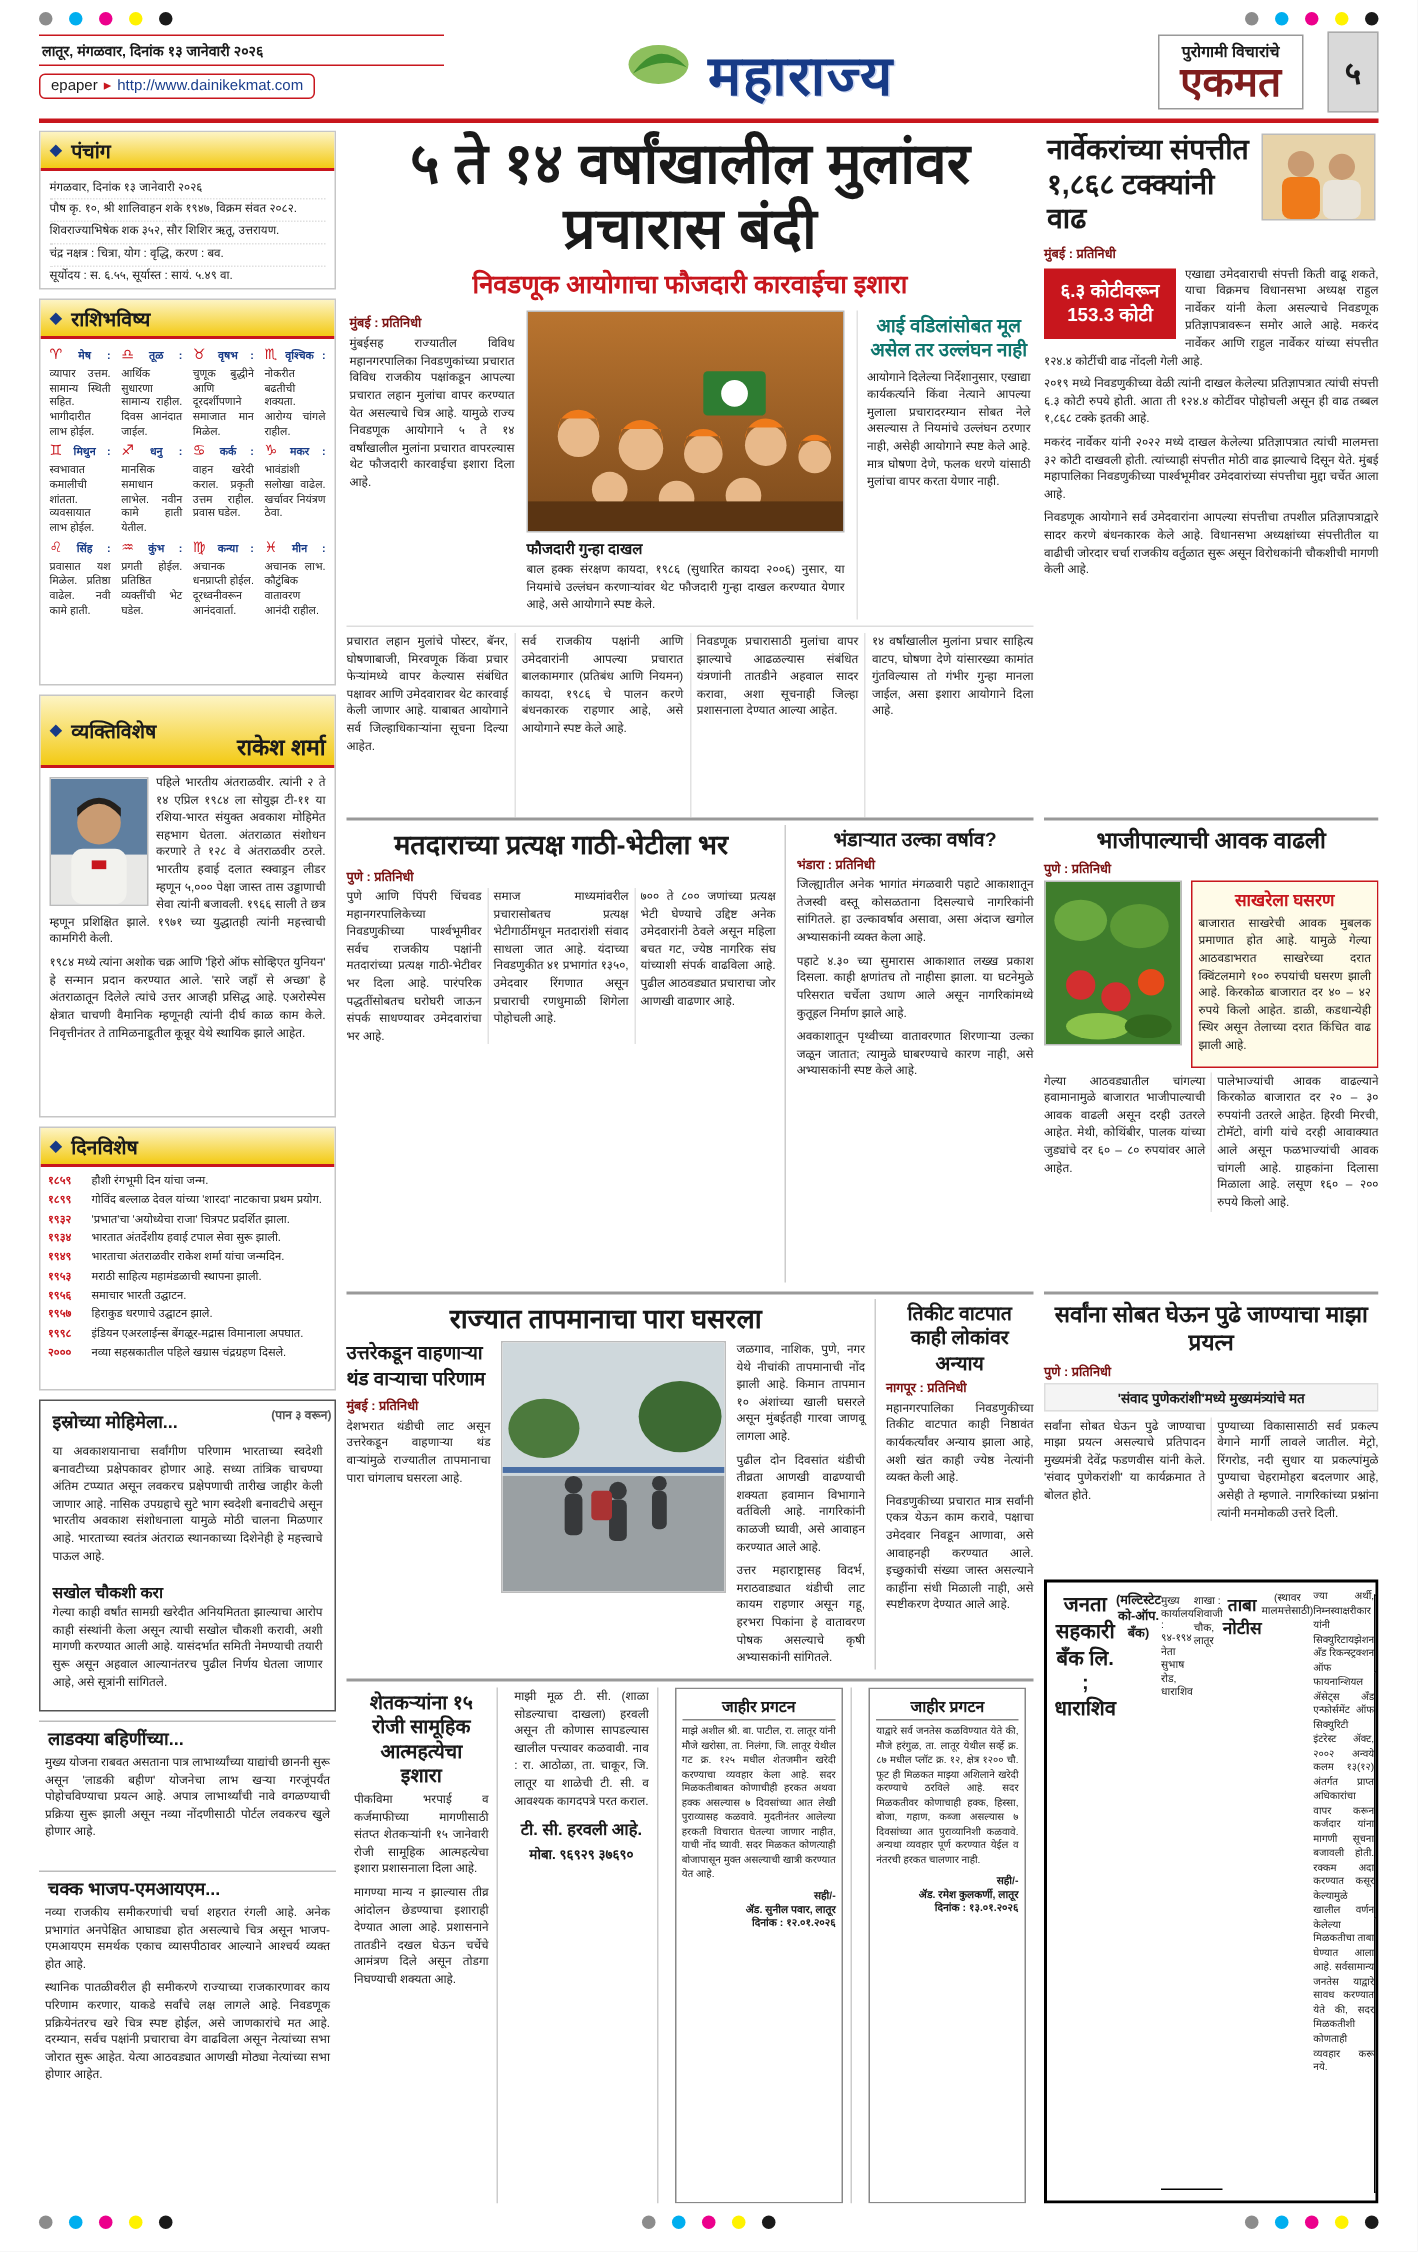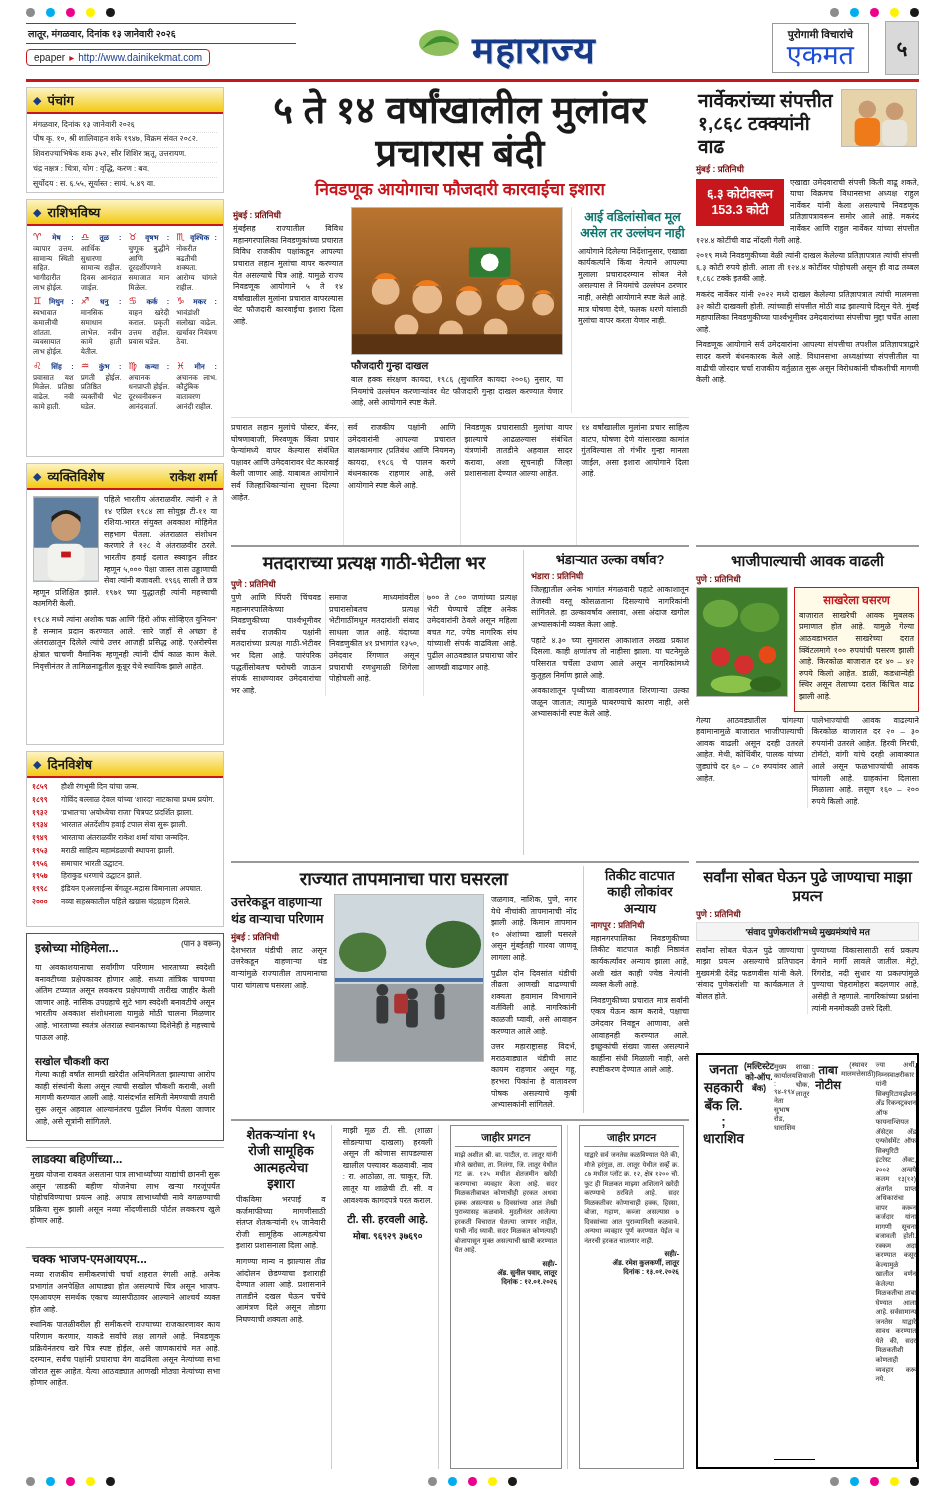--- a/index.html
+++ b/index.html
@@ -16,35 +16,35 @@
   .dateline{font-size:9.5px;font-weight:700;border-top:1.5px solid #c8161d;border-bottom:1.5px solid #c8161d;padding:3px 2px;}
   .epaper{display:inline-flex;align-items:center;gap:4px;border:1px solid #c8161d;border-radius:4px;padding:2px 7px;margin-top:5px;font-size:10px;}
   .epaper .url{color:#1a3e8c;}
   .arrow{color:#c8161d;font-weight:700;}
   .hdr-center{flex:1;display:flex;justify-content:center;align-items:center;position:relative;}
   .mast-text{font-size:37px;font-weight:800;color:#173a86;letter-spacing:1px;text-shadow:1px 1px 0 #c9d4ef;position:relative;z-index:1;}
   .leaf{position:absolute;left:50%;top:2px;transform:translateX(-118px);z-index:0;}
   .hdr-right{display:flex;align-items:center;gap:16px;}
   .brandbox{border:1px solid #999;padding:3px 14px;text-align:center;background:#fff;}
   .tagline{font-size:10.5px;font-weight:700;}
-  .brand{font-size:27px;font-weight:400;color:#1d4ed8;font-family:"Liberation Serif","DejaVu Serif",serif;line-height:1.05;}
+  .brand{font-size:27px;font-weight:700;color:#7f1d1d;font-family:"Liberation Serif","DejaVu Serif",serif;line-height:1.05;}
   .pageno{width:34px;height:54px;background:#d9d9d9;border:1px solid #aaa;display:flex;align-items:center;justify-content:center;font-size:21px;font-weight:700;}
   .rule{height:3px;background:#c8161d;margin-top:4px;}
   
   .main{display:flex;gap:7px;height:1382px;overflow:hidden;margin-top:5px;}
   .colA{width:198px;flex:none;display:flex;flex-direction:column;gap:6px;}
   .colB{width:458px;flex:none;display:flex;flex-direction:column;gap:6px;}
   .colC{flex:1;display:flex;flex-direction:column;gap:6px;min-width:0;}
   .box{border:1px solid #c6c6c6;overflow:hidden;background:#fff;}
   .noborder{border:none;}
   
   .sec-head{display:flex;align-items:center;gap:6px;background:linear-gradient(180deg,#fdf4c4,#f3ca13);padding:3px 6px;border-bottom:2px solid #c8161d;}
   .diamond{color:#173a86;font-size:11px;line-height:1;}
   .sec-title{font-weight:800;font-size:13px;}
-  .sec-extra{margin-left:auto;font-weight:700;font-size:12px;}
+  .sec-extra{margin-left:auto;font-weight:700;font-size:15px;margin-top:20px;}
   .pad{padding:4px 6px;}
   .pline{padding:1.5px 0;border-bottom:1px dotted #e0e0e0;font-size:7.8px;line-height:1.4;}
   .pline:last-child{border-bottom:none;}
   
   .rashi-grid{display:grid;grid-template-columns:1fr 1fr 1fr 1fr;gap:3px 7px;padding:5px 6px;}
   .rashi-item{font-size:7.2px;line-height:1.35;text-align:justify;}
   .z-glyph{color:#c8161d;font-weight:700;font-size:9.5px;margin-right:2px;}
   .z-name{font-weight:800;color:#173a86;}
   
   .vy-photo{float:left;margin:2px 5px 2px 0;}

